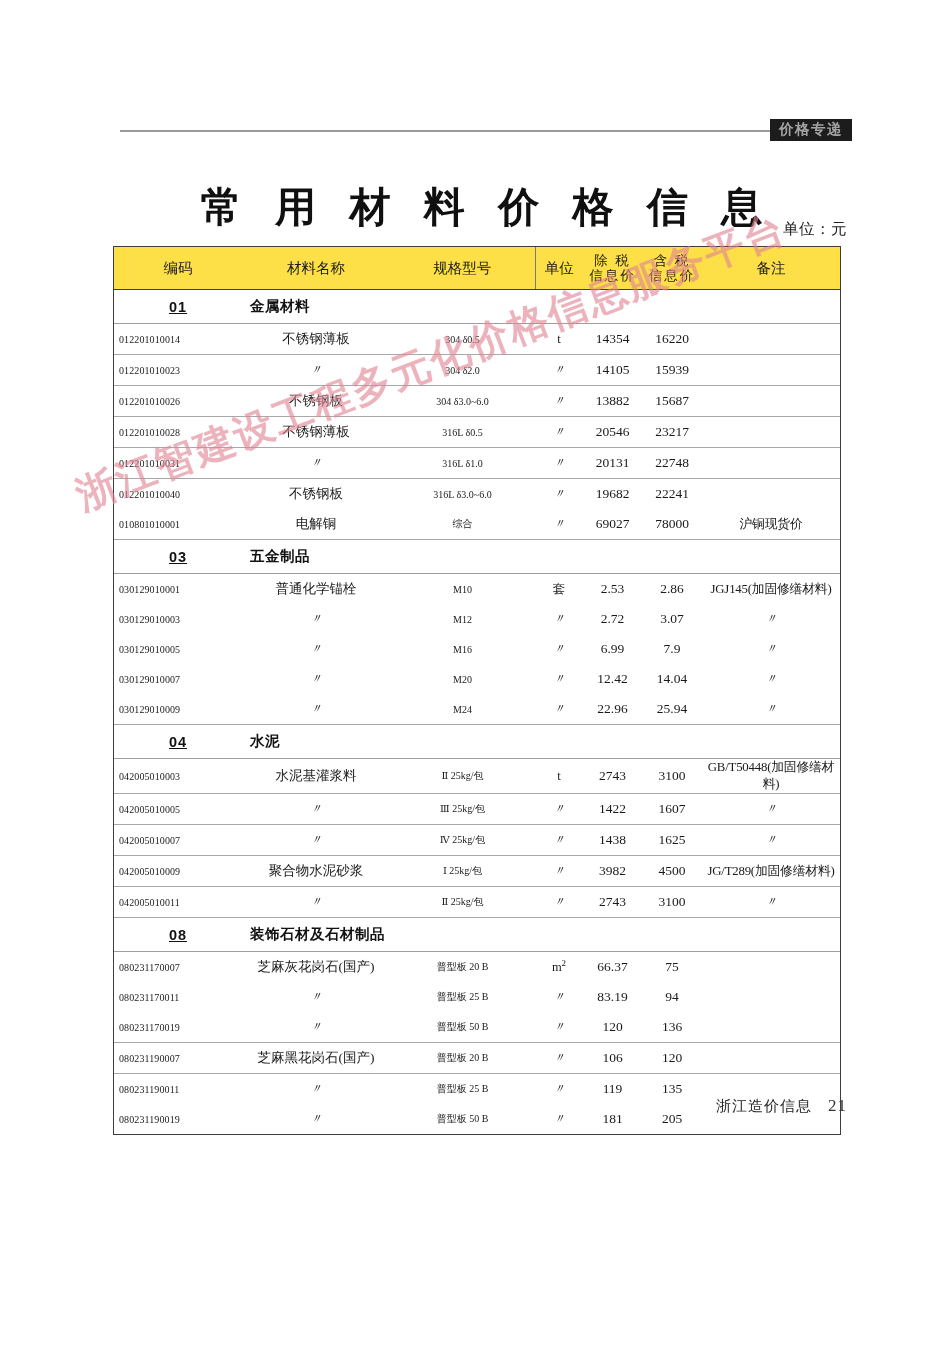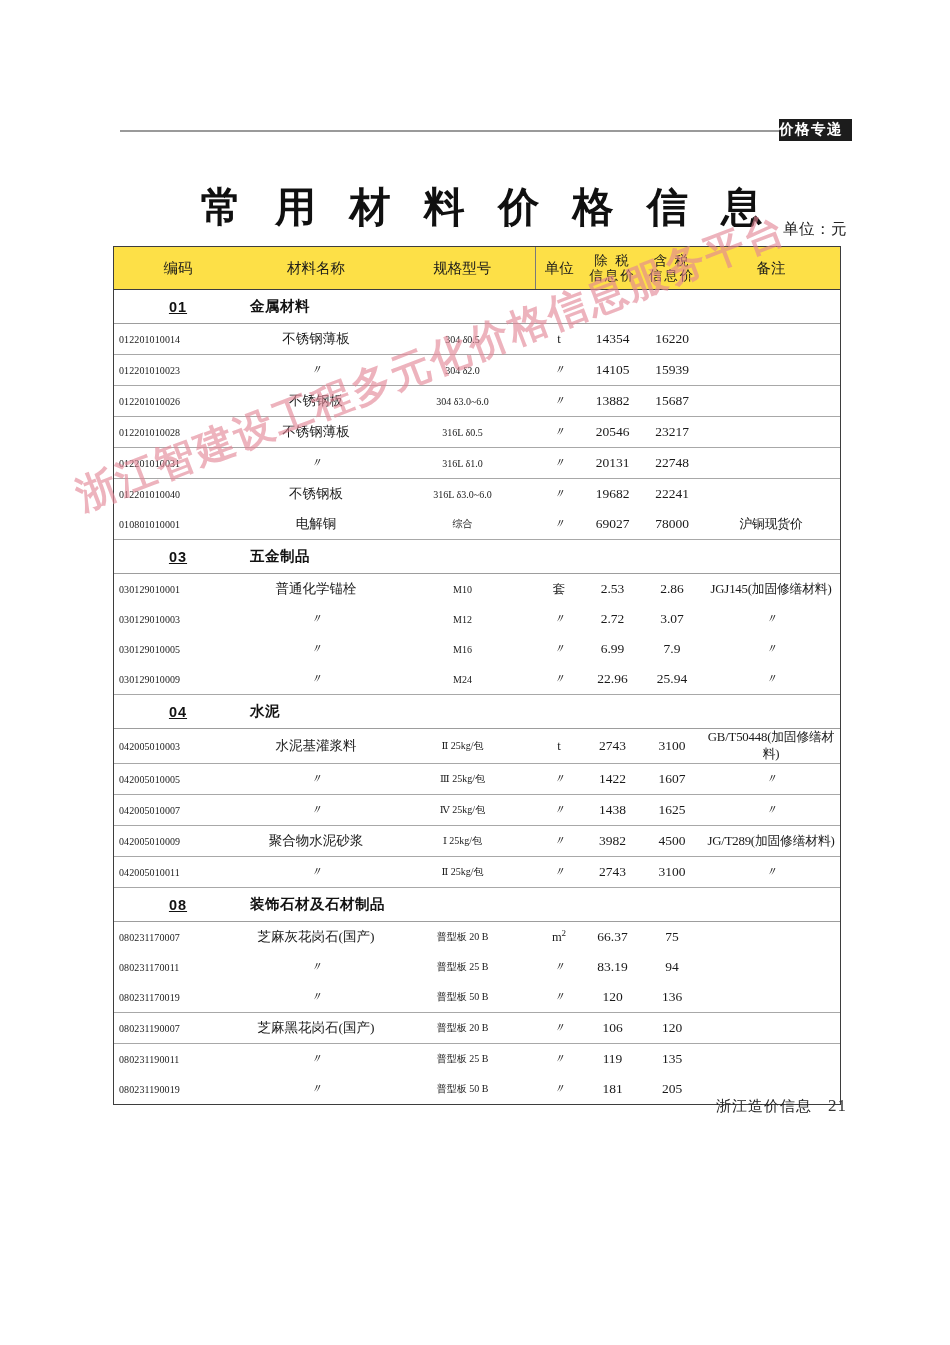--- a/index.html
+++ b/index.html
@@ -30,26 +30,26 @@
     top: 130px;
     width: 720px;
     height: 2px;
     background: #9a9a9a;
   }
   .badge {
     position: absolute;
     right: 98px;
     top: 119px;
     background: #1c1c1c;
-    color: #ffffff;
+    color: #a3a3a3;
     font-family: "Liberation Sans", "DejaVu Sans", sans-serif;
     font-size: 14.5px;
     font-weight: bold;
     letter-spacing: 1.5px;
-    padding: 3px 9px 4px 0;
+    padding: 3px 9px 4px 9px;
     line-height: 1;
   }
 
   
   .title {
     position: absolute;
     left: 12px;
     top: 180px;
     width: 950px;
     text-align: center;
@@ -325,20 +325,29 @@
           </tr>
           <tr class="data">
             <td class="c-code">030129010005</td>
             <td class="c-name"><span class="ditto">〃</span></td>
             <td class="c-spec">M16</td>
             <td class="c-unit vl"><span class="ditto">〃</span></td>
             <td class="c-p1">6.99</td>
             <td class="c-p2">7.9</td>
             <td class="c-note"><span class="ditto">〃</span></td>
           </tr>
+          <tr class="data">
+            <td class="c-code">030129010007</td>
+            <td class="c-name"><span class="ditto">〃</span></td>
+            <td class="c-spec">M20</td>
+            <td class="c-unit vl"><span class="ditto">〃</span></td>
+            <td class="c-p1">12.42</td>
+            <td class="c-p2">14.04</td>
+            <td class="c-note"><span class="ditto">〃</span></td>
+          </tr>
           <tr class="data rule">
             <td class="c-code">030129010009</td>
             <td class="c-name"><span class="ditto">〃</span></td>
             <td class="c-spec">M24</td>
             <td class="c-unit vl"><span class="ditto">〃</span></td>
             <td class="c-p1">22.96</td>
             <td class="c-p2">25.94</td>
             <td class="c-note"><span class="ditto">〃</span></td>
           </tr>
           <tr class="section">

